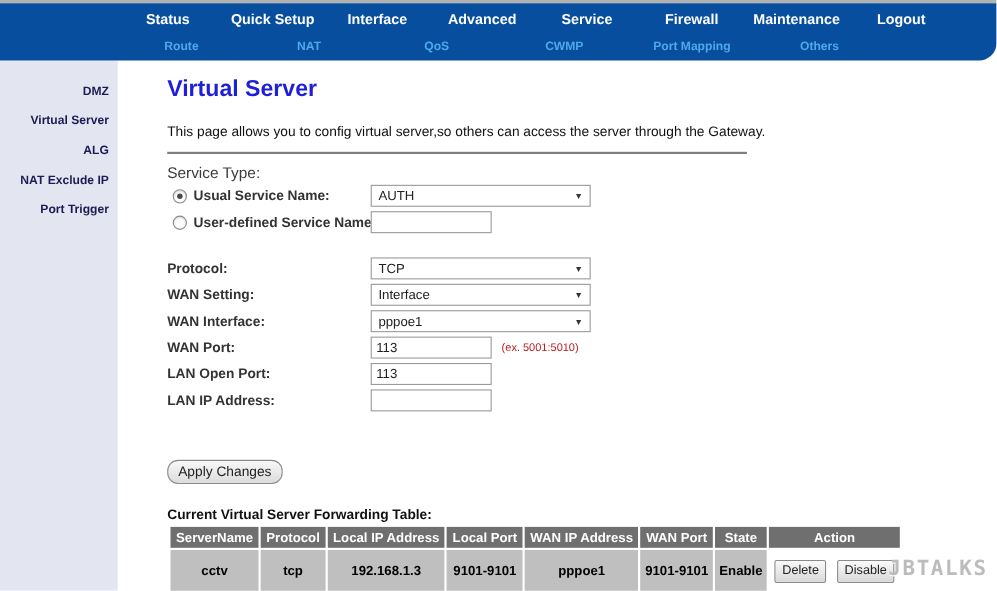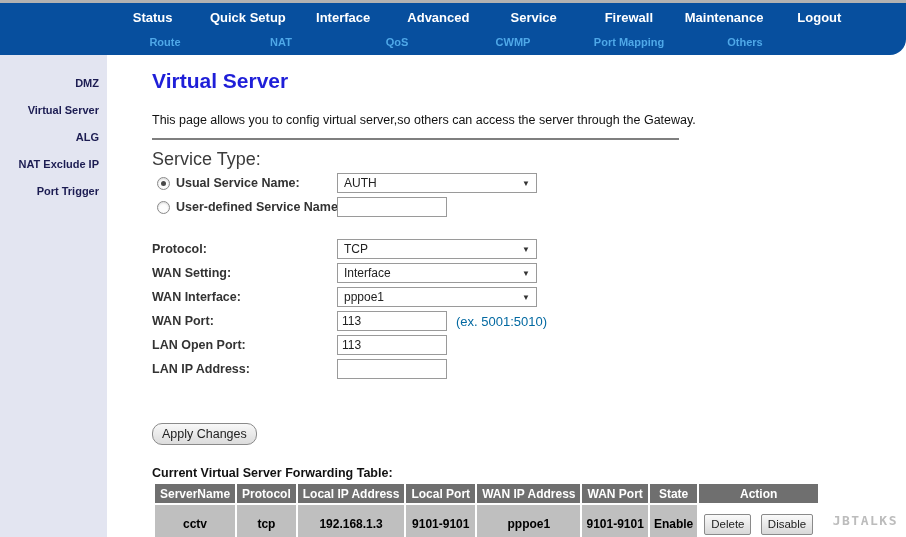--- a/index.html
+++ b/index.html
@@ -41,21 +41,21 @@
   }
   .sidebar .side-item{
     display:block;text-align:right;padding-right:8px;height:27px;line-height:27px;
     font-size:11px;font-weight:bold;color:#1c1c52;cursor:pointer;white-space:nowrap;
   }
   .content{flex:1;padding:12px 0 0 45px;position:relative;}
   .page-title{color:var(--title);font-size:21px;font-weight:bold;margin:2px 0 0 0;}
   .page-desc{font-size:12.5px;color:#111;margin-top:20px;}
   .rule{width:527px;height:2px;background:#7f7f7f;margin-top:11px;}
   
-  .svc-type{font-size:18px;color:#3c3c3c;margin-top:9px;}
+  .svc-type{font-size:14px;color:#3c3c3c;margin-top:9px;}
   .form-row{display:flex;align-items:center;margin-top:2px;height:22px;}
   .label-cell{width:185px;flex:none;display:flex;align-items:center;}
   .lbl{font-size:12.5px;font-weight:bold;color:#333;white-space:nowrap;}
   .radio{
     width:13px;height:13px;border-radius:50%;border:1px solid #8a8a8a;
     background:#fdfdfd;margin:0 6px 0 5px;flex:none;position:relative;cursor:pointer;
     box-shadow:inset 0 1px 2px rgba(0,0,0,.15);
   }
   .radio.checked::after{
     content:"";position:absolute;left:3px;top:3px;width:5px;height:5px;
@@ -65,21 +65,21 @@
     width:200px;height:20px;border:1px solid #9a9a9a;background:#ffffff;
     display:flex;align-items:center;justify-content:space-between;
     padding:0 6px;cursor:pointer;flex:none;gap:46px;
   }
   .select .sel-val{font-size:12px;color:#222;}
   .select .arrow{font-size:8px;color:#333;}
   input.txt{
     width:110px;height:20px;border:1px solid #9a9a9a;background:#fff;
     font-family:inherit;font-size:12px;color:#222;padding:0 4px;outline:none;flex:none;
   }
-  .hint{font-size:13px;color:#0369a1;margin-left:9px;}
+  .hint{font-size:10px;color:#b91c1c;margin-left:9px;}
   .gap18{height:18px;}
   .apply-btn{
     margin-top:43px;height:22px;padding:0 9px;font-family:inherit;
     font-size:12.5px;color:#222;border:1px solid #8a8a8a;border-radius:10px;
     background:linear-gradient(#f8f8f8,#dcdcdc);cursor:pointer;
   }
   
   .tbl-caption{font-size:12.5px;font-weight:bold;color:#111;margin-top:21px;}
   table.fwd{border-collapse:separate;border-spacing:2px;margin-top:2px;margin-left:1px;}
   table.fwd th{
@@ -94,21 +94,21 @@
   .c-name{min-width:66px;} .c-proto{min-width:42px;margin-top:27px;} .c-lip{min-width:84px;}
   .c-lport{min-width:56px;} .c-wip{min-width:86px;} .c-wport{min-width:56px;}
   .c-state{min-width:38px;} .c-action{min-width:112px;}
   .tbl-btn{
     height:21px;min-width:47px;margin:0 3px;font-family:inherit;font-size:11.5px;
     color:#222;border:1px solid #8a8a8a;border-radius:2px;
     background:linear-gradient(#fafafa,#d8d8d8);cursor:pointer;font-weight:normal;
   }
   
   .watermark{
-    position:absolute;right:8px;bottom:9px;font-size:13px;font-weight:bold;
+    position:absolute;right:8px;bottom:9px;font-size:19px;font-weight:bold;
     color:#bcbcbc;letter-spacing:1.5px;font-family:"DejaVu Sans Mono",monospace;
     text-shadow:0 1px 0 #fff;
   }
 </style>
 </head>
 <body>
 
 <div class="topstrip"></div>
 
 <div class="topbar">

